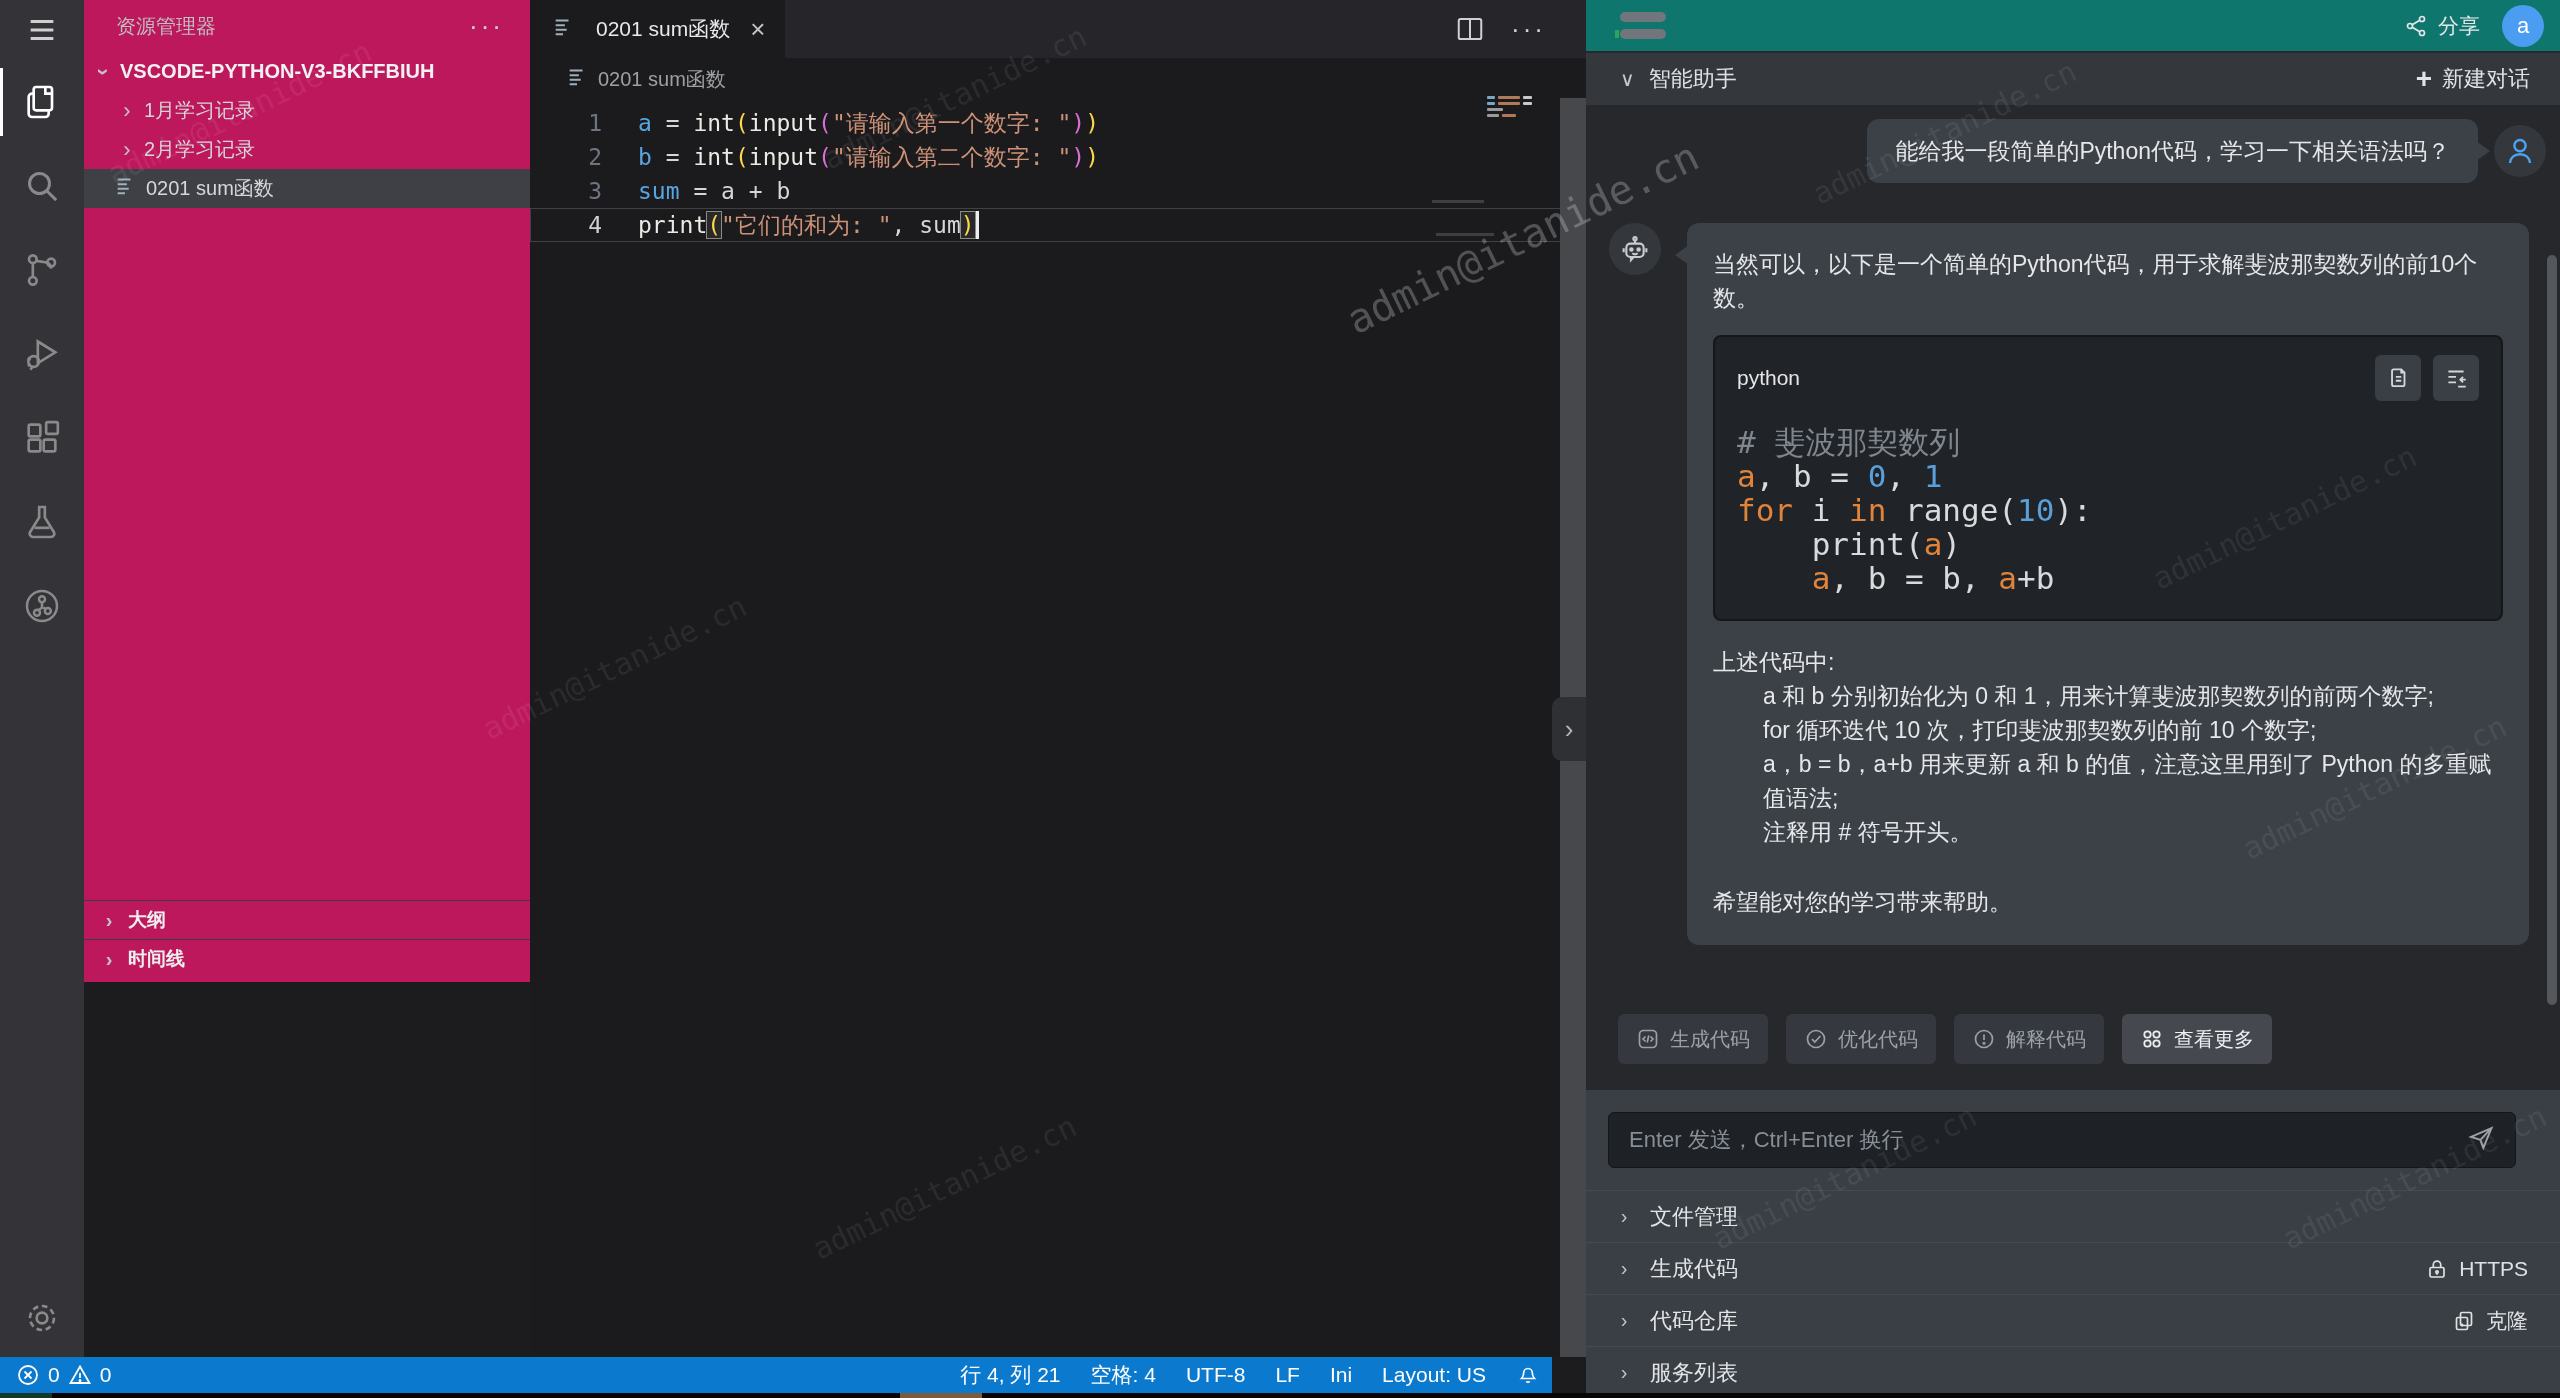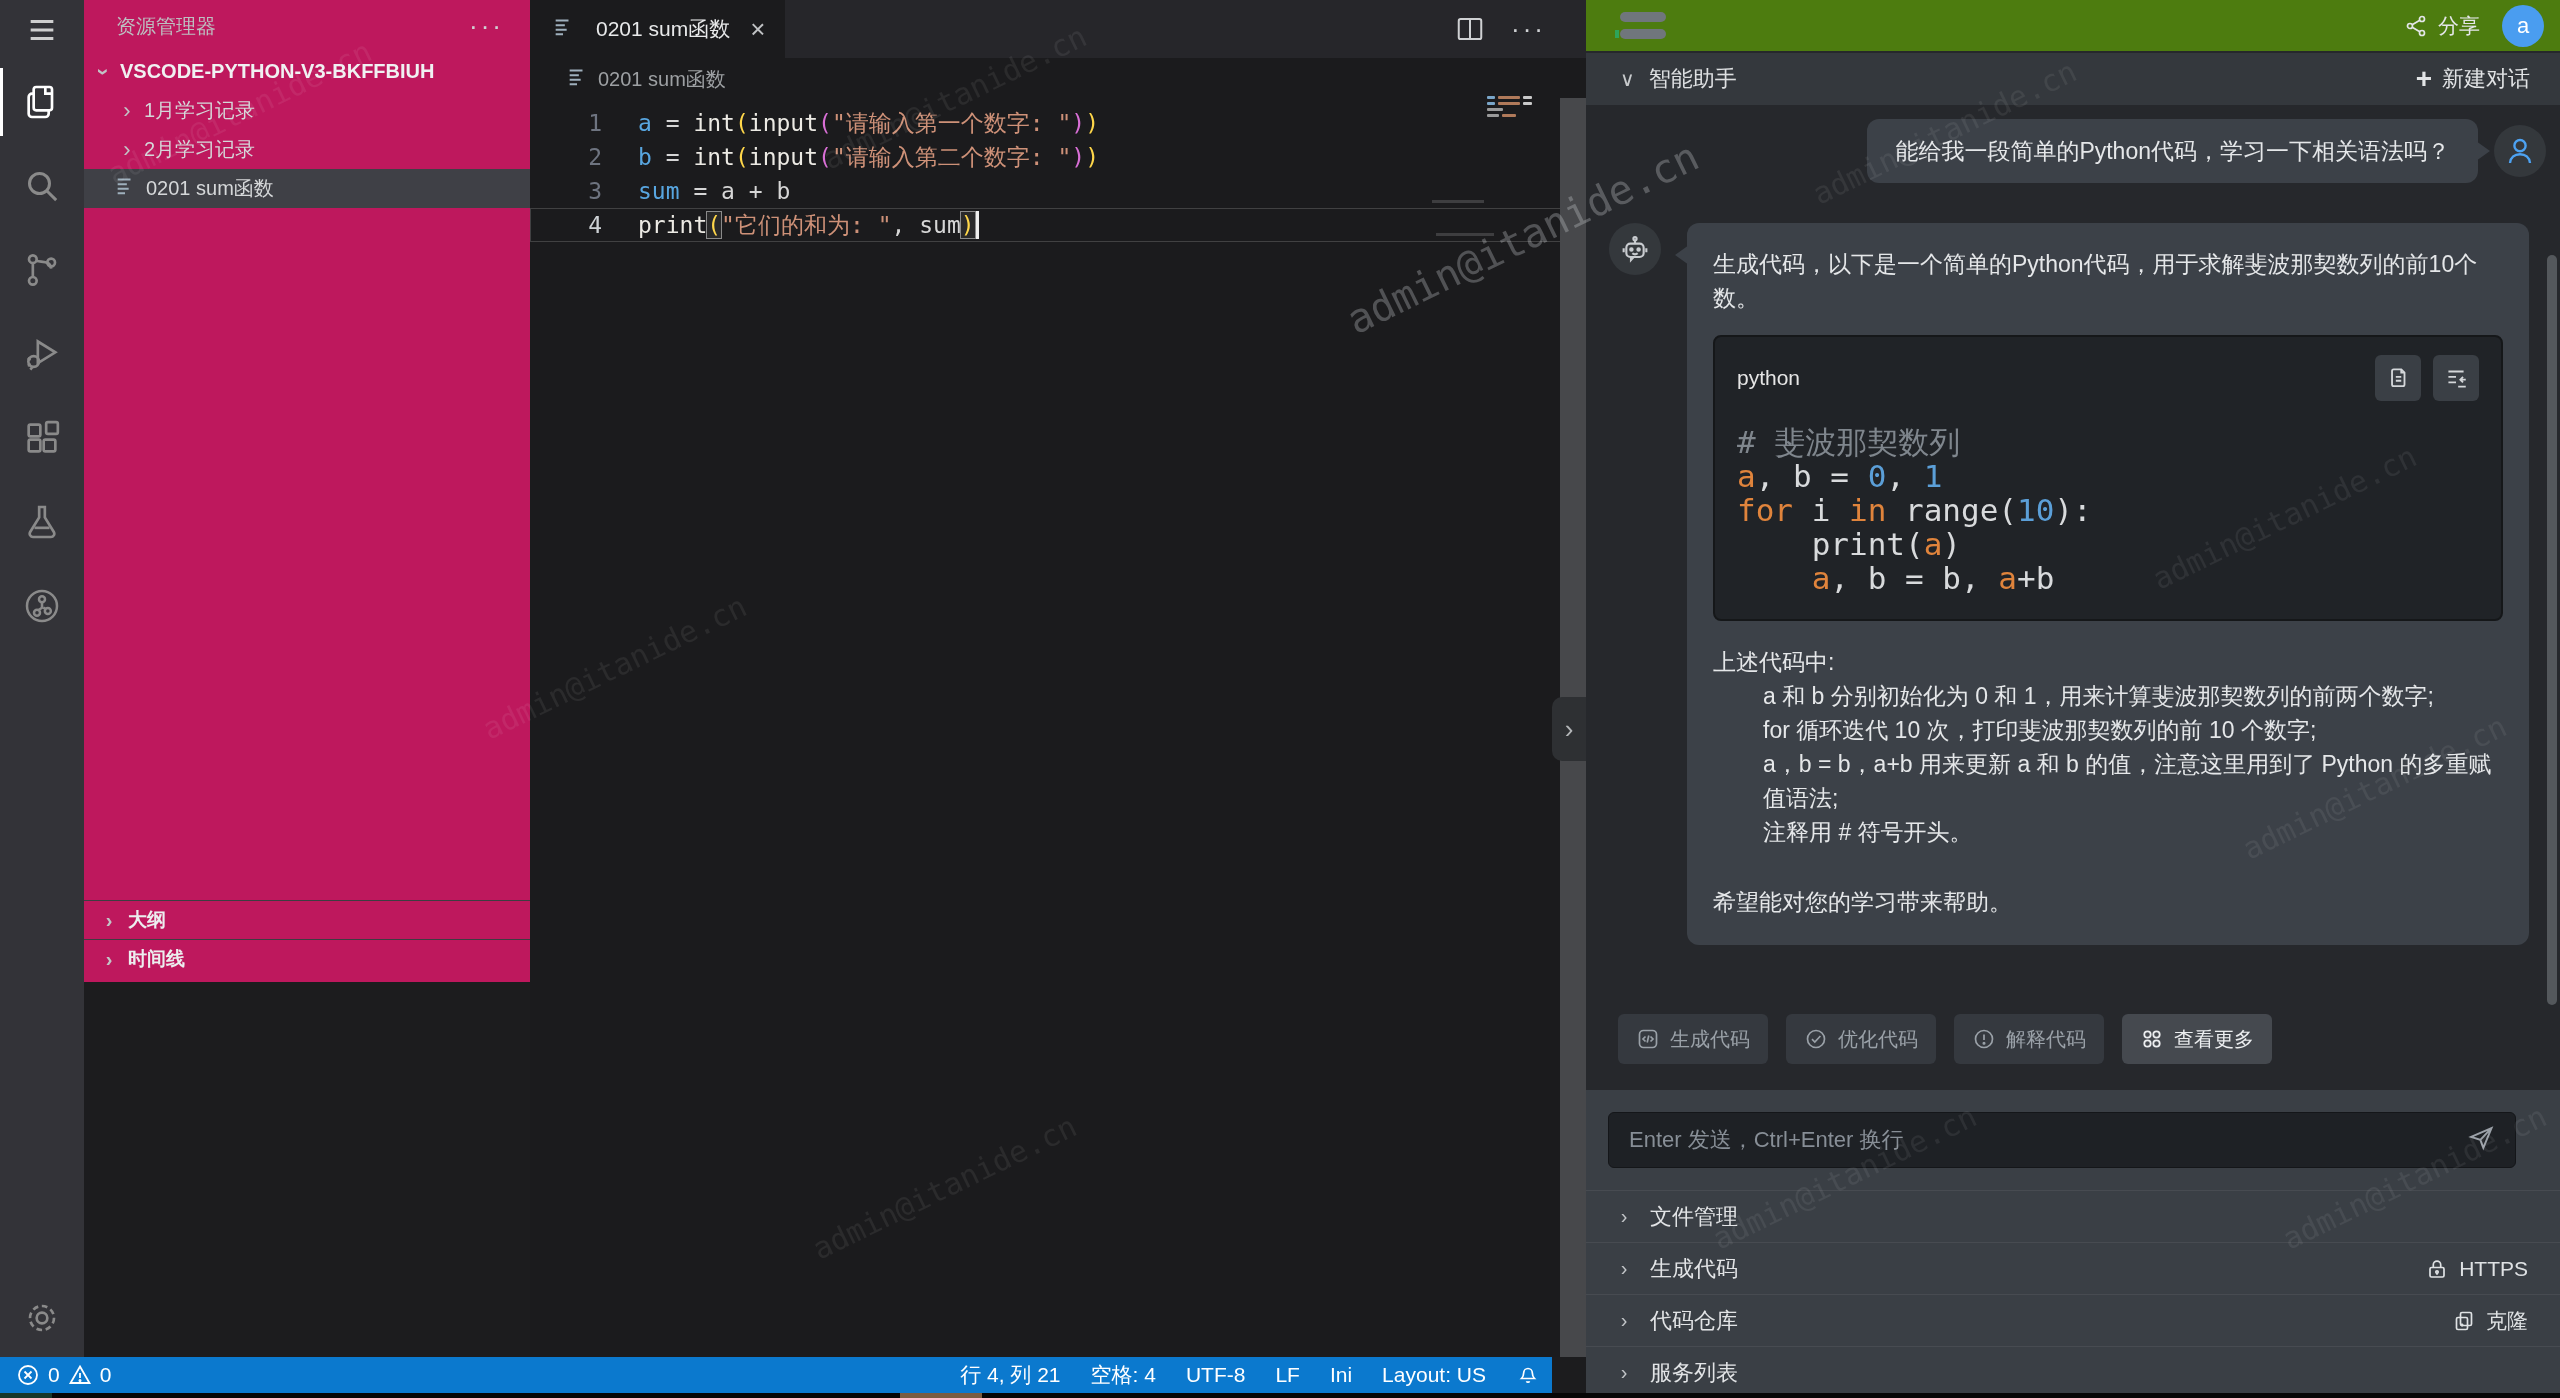--- a/index.html
+++ b/index.html
@@ -67,21 +67,21 @@
   #status-left { display:flex; align-items:center; gap:8px; padding-left:16px; cursor:pointer; }
   #status-left svg { width:24px; height:24px; }
   #status-right { margin-left:auto; display:flex; align-items:center; gap:30px; padding-right:12px; }
   #status-right .st-item { cursor:pointer; }
   #status-bell svg { width:24px; height:24px; }
   #bottom-strip { left:0; top:1393px; width:2560px; height:5px; background:#060606; z-index:6; }
   .bs-seg { position:absolute; top:0; height:5px; }
 
   
   #panel { left:1586px; top:0; width:974px; height:1398px; background:#26282c; z-index:2; }
-  #panel-topbar { position:absolute; left:0; top:0; right:0; height:52px; background:#4d7c0f; border-bottom:1px solid #26282a; display:flex; align-items:center; padding:0 16px 0 34px; }
+  #panel-topbar { position:absolute; left:0; top:0; right:0; height:52px; background:#0f766e; border-bottom:1px solid #26282a; display:flex; align-items:center; padding:0 16px 0 34px; }
   #panel-menu-icon { display:flex; flex-direction:column; gap:7px; cursor:pointer; }
   #panel-menu-icon .bar { width:46px; height:10px; background:#70767c; border-radius:5px; }
   #panel-menu-icon .bar2 { position:relative; }
   #panel-menu-icon .bar2::before { content:""; position:absolute; left:-5px; top:1px; width:4px; height:8px; background:#2ea45a; }
   #topbar-right { margin-left:auto; display:flex; align-items:center; gap:22px; }
   #share-btn { display:flex; align-items:center; gap:10px; color:#e4e6e8; font-size:21px; cursor:pointer; }
   #share-btn svg { width:24px; height:24px; }
   #user-avatar-badge { width:42px; height:42px; border-radius:50%; background:#4a9df0; color:#ffffff; font-size:22px; display:flex; align-items:center; justify-content:center; cursor:pointer; }
   #panel-header { position:absolute; left:0; top:53px; right:0; height:52px; background:#34383d; display:flex; align-items:center; padding:0 30px 0 34px; color:#dee0e2; font-size:22px; }
   #panel-header .chev { margin-right:14px; color:#c7cacc; font-size:20px; }
@@ -385,21 +385,21 @@
             <rect x="5.5" y="8" width="13" height="10" rx="3"></rect>
               <path d="M12 8V5.5"></path>
               <circle cx="12" cy="4.3" r="1.2"></circle>
             <path d="M3.5 11.5v3M20.5 11.5v3"></path>
               <circle cx="9.3" cy="12.3" r="0.9" fill="#c9ccd0"></circle>
               <circle cx="14.7" cy="12.3" r="0.9" fill="#c9ccd0"></circle>
             <path d="M10 15.2c1.2 1 2.8 1 4 0M9 18v2.2L11 18"></path>
             </svg>
         </div>
         <div class="bubble asst-b">
-          <div>生成代码，以下是一个简单的Python代码，用于求解斐波那契数列的前10个数。</div>
+          <div>当然可以，以下是一个简单的Python代码，用于求解斐波那契数列的前10个数。</div>
 
           <div id="code-card">
             <div id="code-card-head">
               <span id="code-lang">python</span>
               <div id="code-card-btns">
                 <span class="cc-btn">
                   <svg viewBox="0 0 24 24" fill="none" stroke="currentColor" stroke-width="1.7">
                       <path d="M8 4h7l3 3v11a1.5 1.5 0 0 1-1.5 1.5h-8.5A1.5 1.5 0 0 1 6.5 18V5.5A1.5 1.5 0 0 1 8 4z"></path>
                       <path d="M15 4v3h3M10 11h5M10 14.5h5"></path>
                     </svg>

